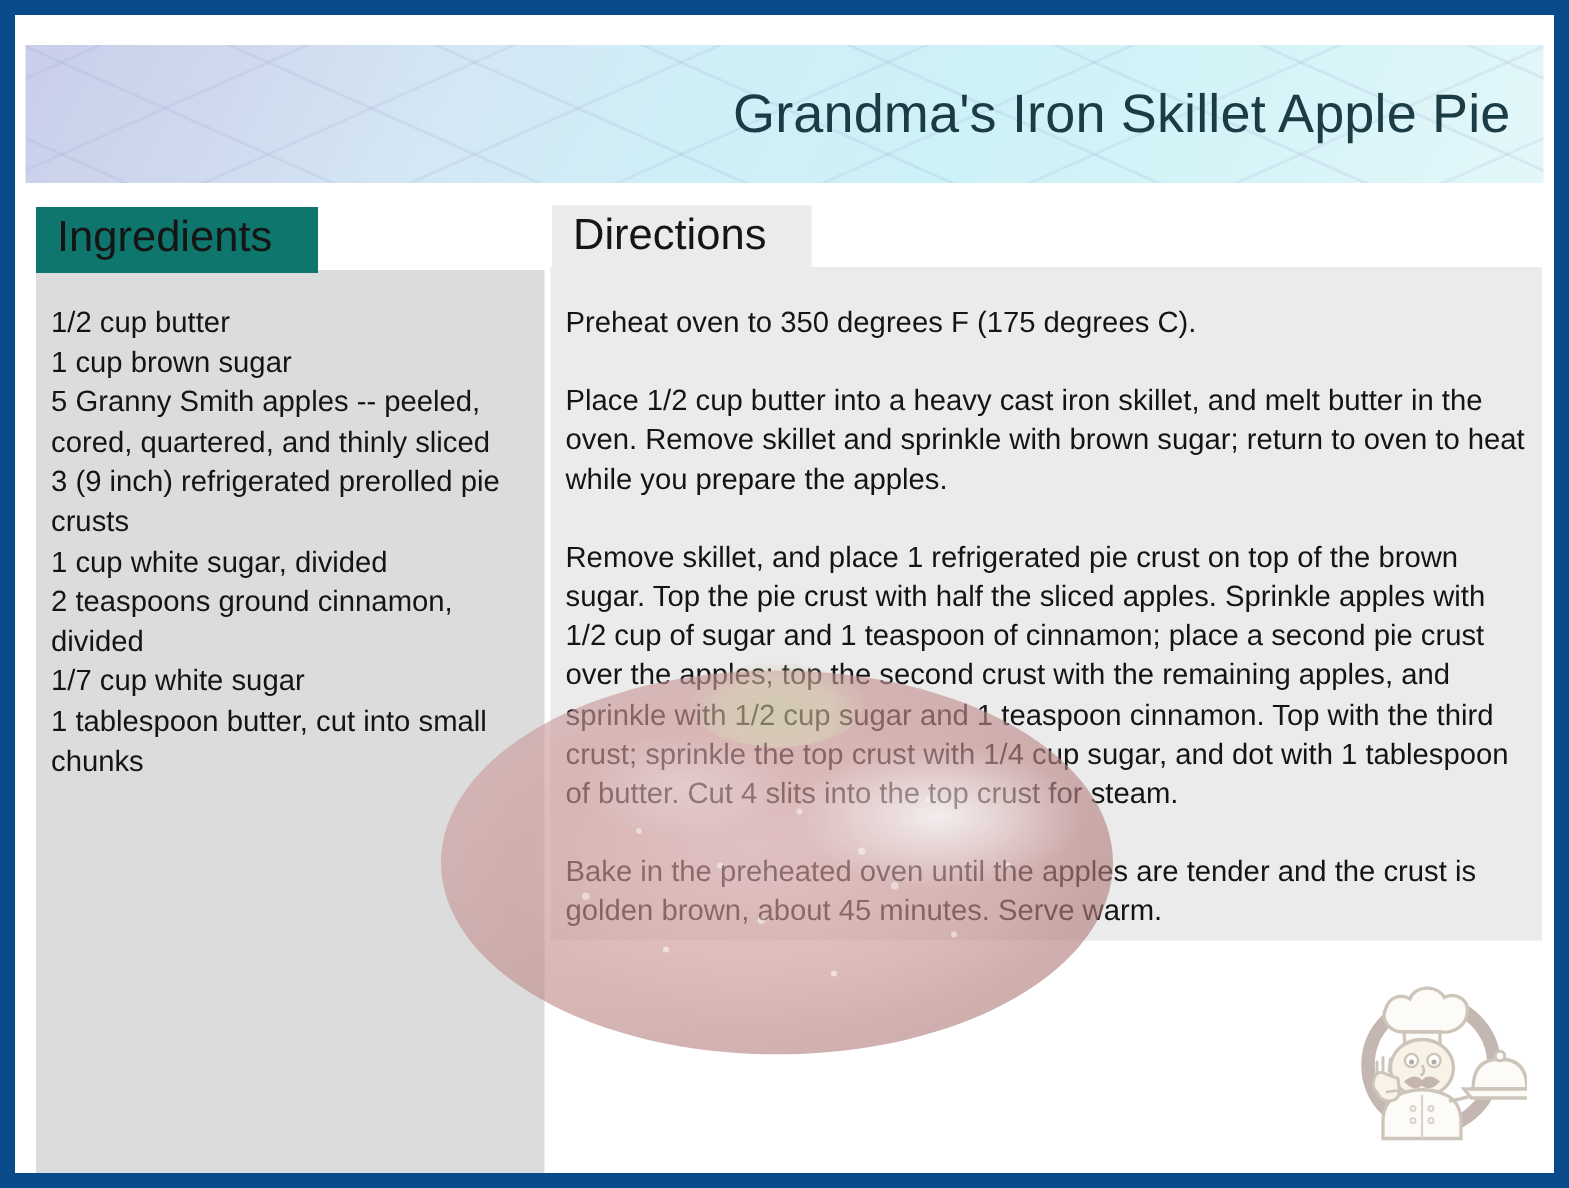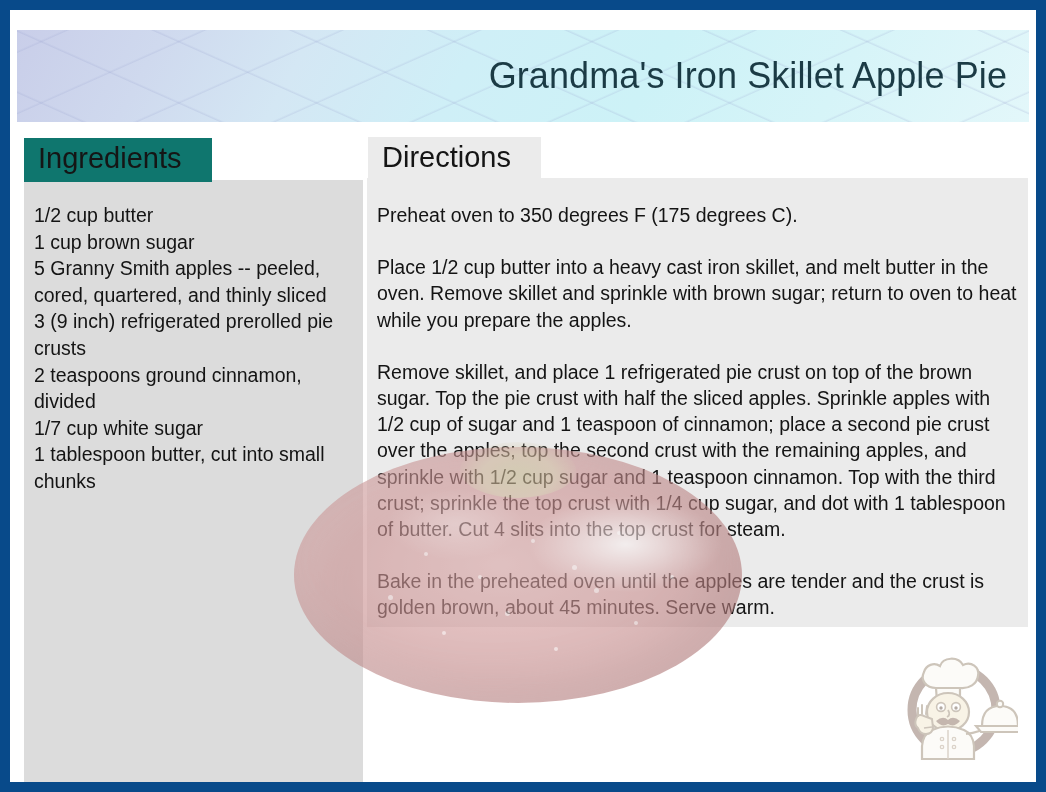--- a/index.html
+++ b/index.html
@@ -194,20 +194,21 @@
   <div class="banner">
     <div class="banner-title">Grandma's Iron Skillet Apple Pie</div>
   </div>
 
   <div class="panel panel-ingredients">
     <div class="panel-body">
       <div class="ingredient-line">1/2 cup butter</div>
       <div class="ingredient-line">1 cup brown sugar</div>
       <div class="ingredient-line">5 Granny Smith apples -- peeled, cored, quartered, and thinly sliced</div>
       <div class="ingredient-line">3 (9 inch) refrigerated prerolled pie crusts</div>
+      <div class="ingredient-line">1 cup white sugar, divided</div>
       <div class="ingredient-line">2 teaspoons ground cinnamon, divided</div>
       <div class="ingredient-line">1/7 cup white sugar</div>
       <div class="ingredient-line">1 tablespoon butter, cut into small chunks</div>
     </div>
   </div>
 
   <div class="panel panel-directions">
     <div class="panel-body">
       <p class="direction-para">Preheat oven to 350 degrees F (175 degrees C).</p>
       <p class="direction-para">Place 1/2 cup butter into a heavy cast iron skillet, and melt butter in the oven. Remove skillet and sprinkle with brown sugar; return to oven to heat while you prepare the apples.</p>

